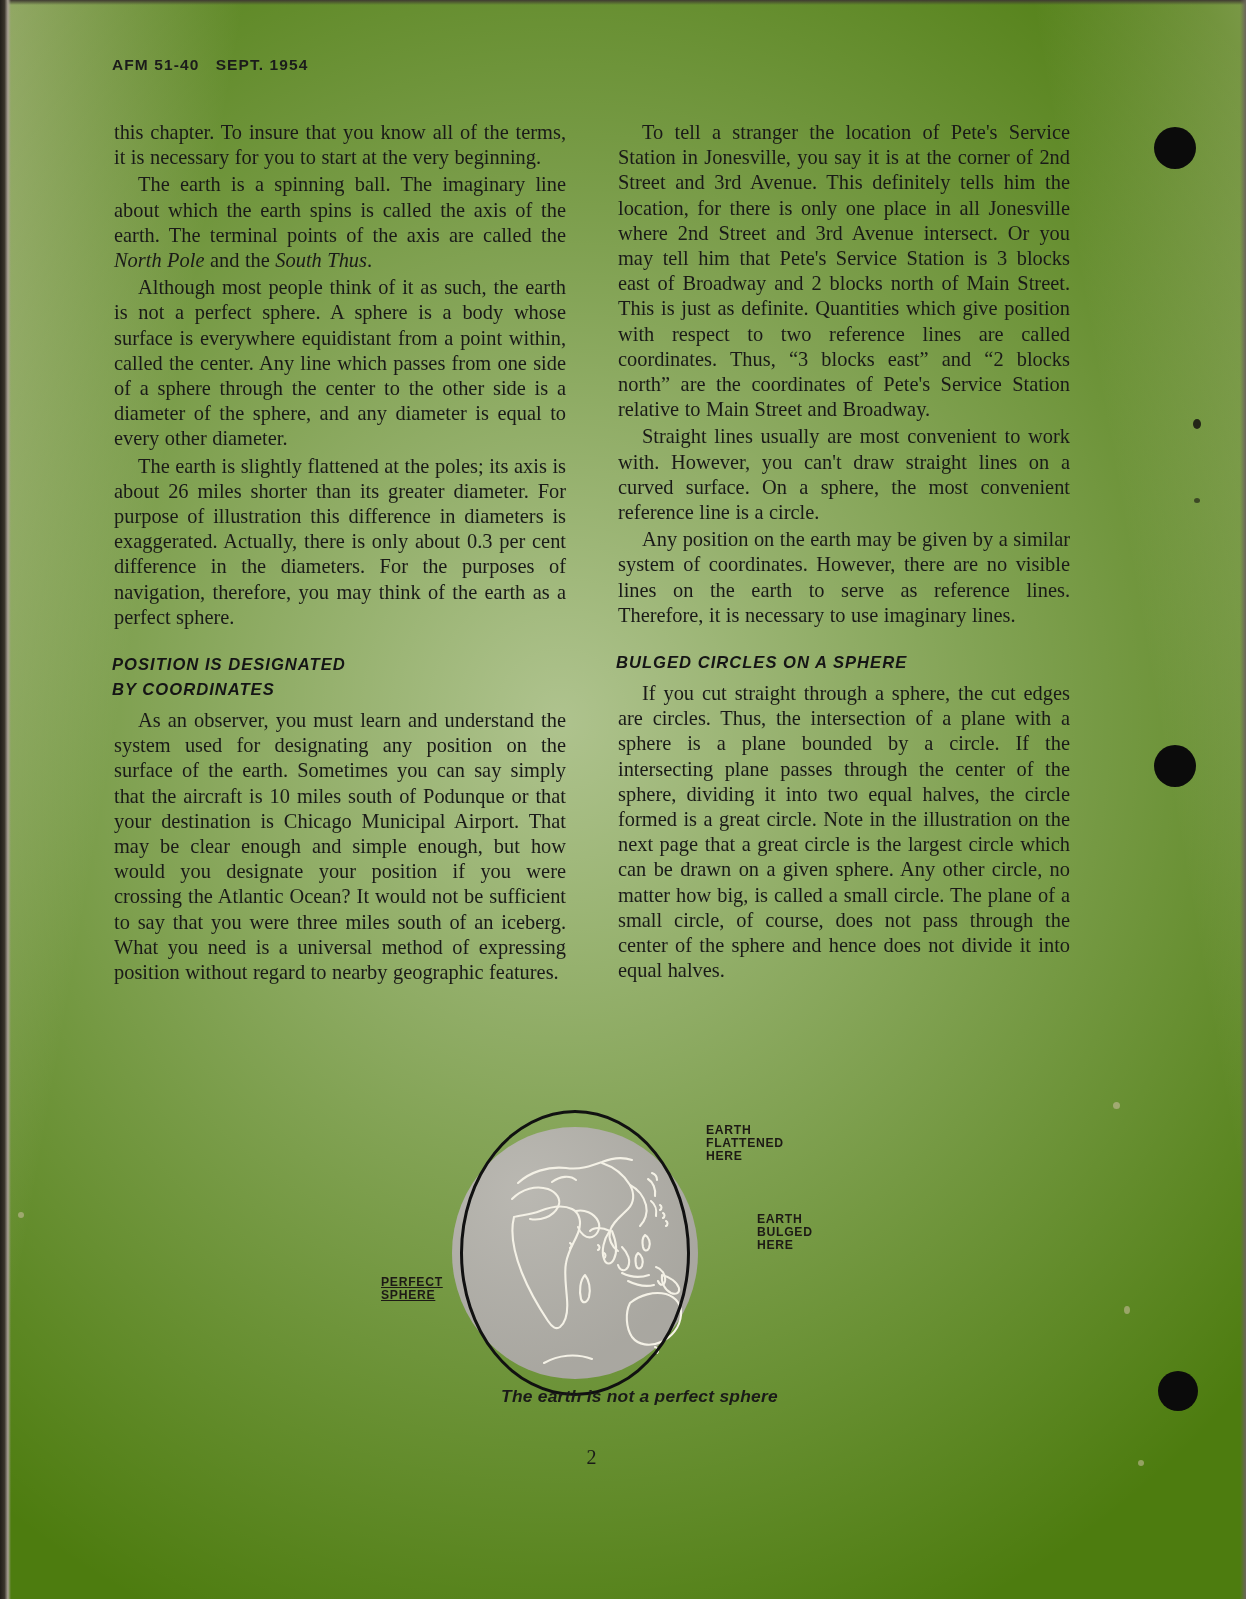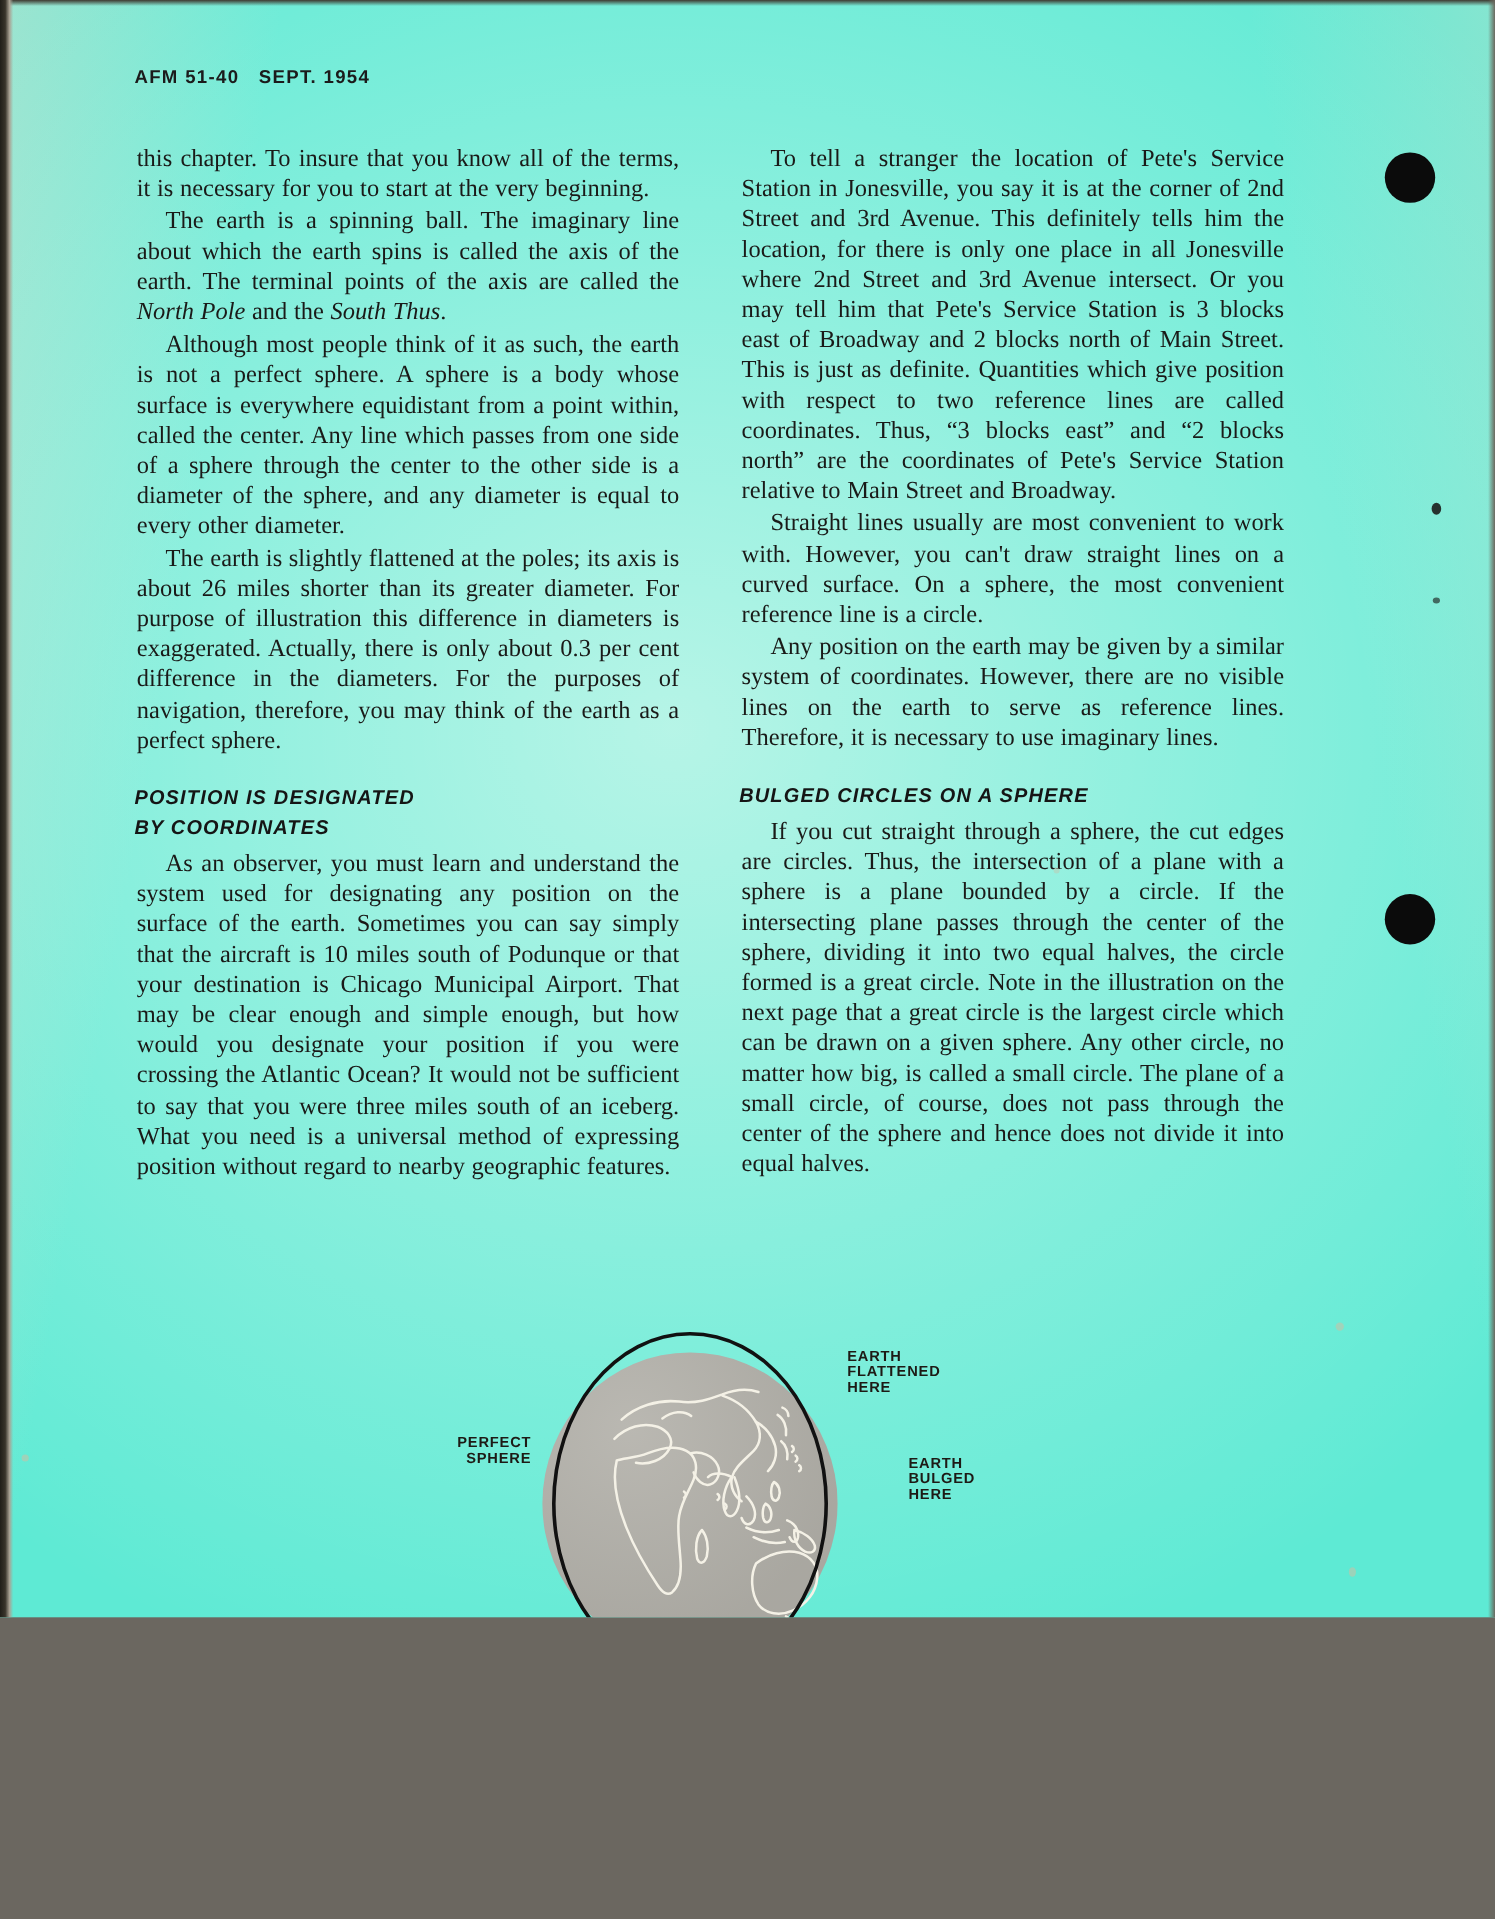--- a/index.html
+++ b/index.html
@@ -7,22 +7,22 @@
     margin: 0;
     padding: 0;
     background: #6b6760;
   }
   body {
     font-family: "Liberation Serif", serif;
   }
   .page {
     position: relative;
     width: 1246px;
-    height: 1348px;
-    background: #5eead4;
+    height: 1599px;
+    background: #4d7c0f;
     overflow: hidden;
   }
   
   .paper-tint {
     position: absolute;
     inset: 0;
     background:
       radial-gradient(ellipse 120% 100% at 45% 45%, rgba(255,253,246,0.55) 0%, rgba(247,243,232,0) 62%),
       linear-gradient(100deg, rgba(226,218,199,0.45) 0%, rgba(247,243,232,0) 16%),
       linear-gradient(260deg, rgba(226,218,199,0.30) 0%, rgba(247,243,232,0) 14%);
@@ -154,35 +154,36 @@
   .lbl {
     position: absolute;
     font-family: "Liberation Sans", sans-serif;
     font-weight: bold;
     font-size: 12.2px;
     letter-spacing: 0.7px;
     line-height: 13px;
     color: #1d1a15;
     white-space: pre-line;
   }
-  .lbl-perfect { left: 381px; top: 1196px; text-align: right; }
+  .lbl-perfect { left: 381px; top: 1276px; text-align: left; text-decoration: underline; }
   .lbl-flattened { left: 706px; top: 1124px; }
   .lbl-bulged { left: 757px; top: 1213px; }
   .caption {
     position: absolute;
     left: 0;
     top: 1386px;
     width: 1183px;
     text-align: center;
     font-family: "Liberation Sans", sans-serif;
     font-style: italic;
     font-weight: bold;
     font-size: 17.4px;
     letter-spacing: 0.25px;
     color: #1a1a18;
+    padding-left: 48px;
   }
   .folio {
     position: absolute;
     left: 0;
     top: 1446px;
     width: 1183px;
     text-align: center;
     font-family: "Liberation Serif", serif;
     font-size: 20px;
     color: #1a1a18;

